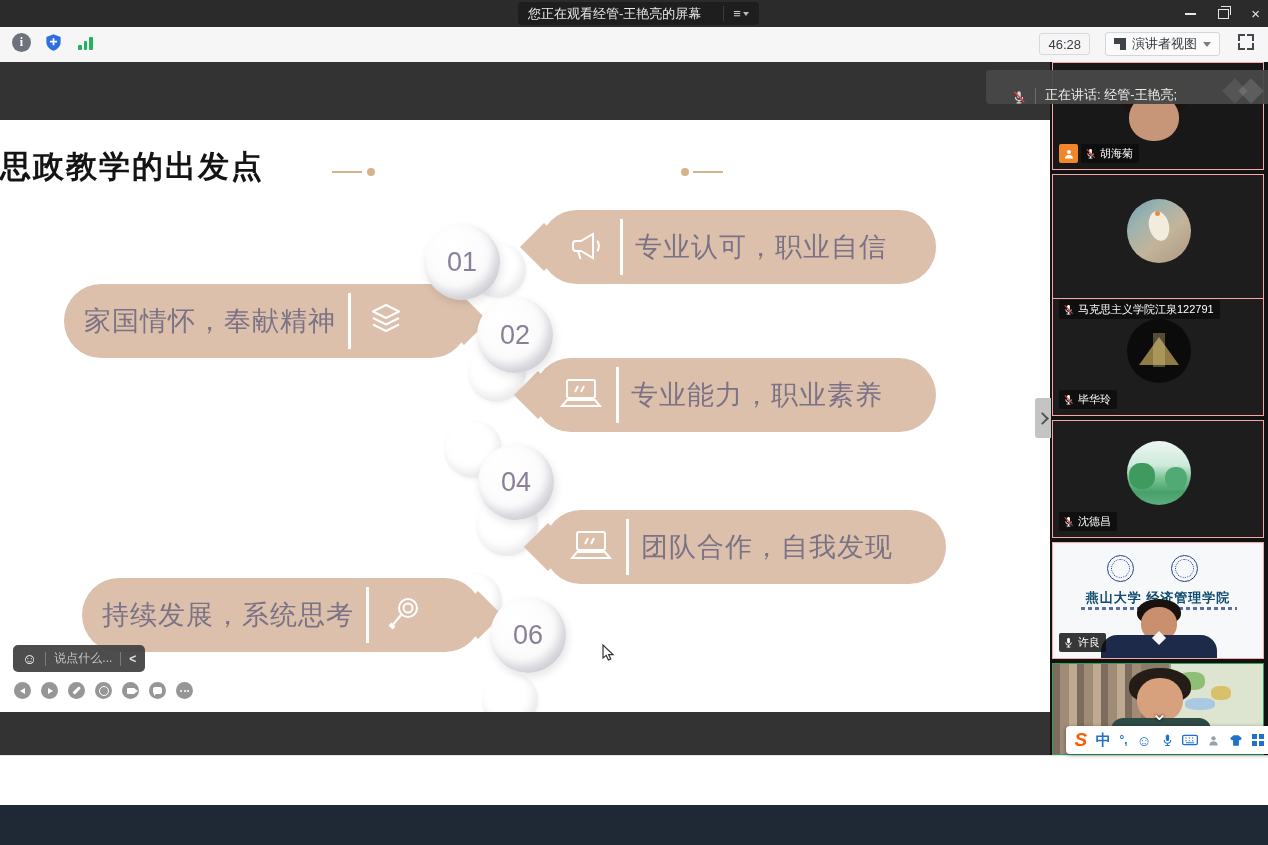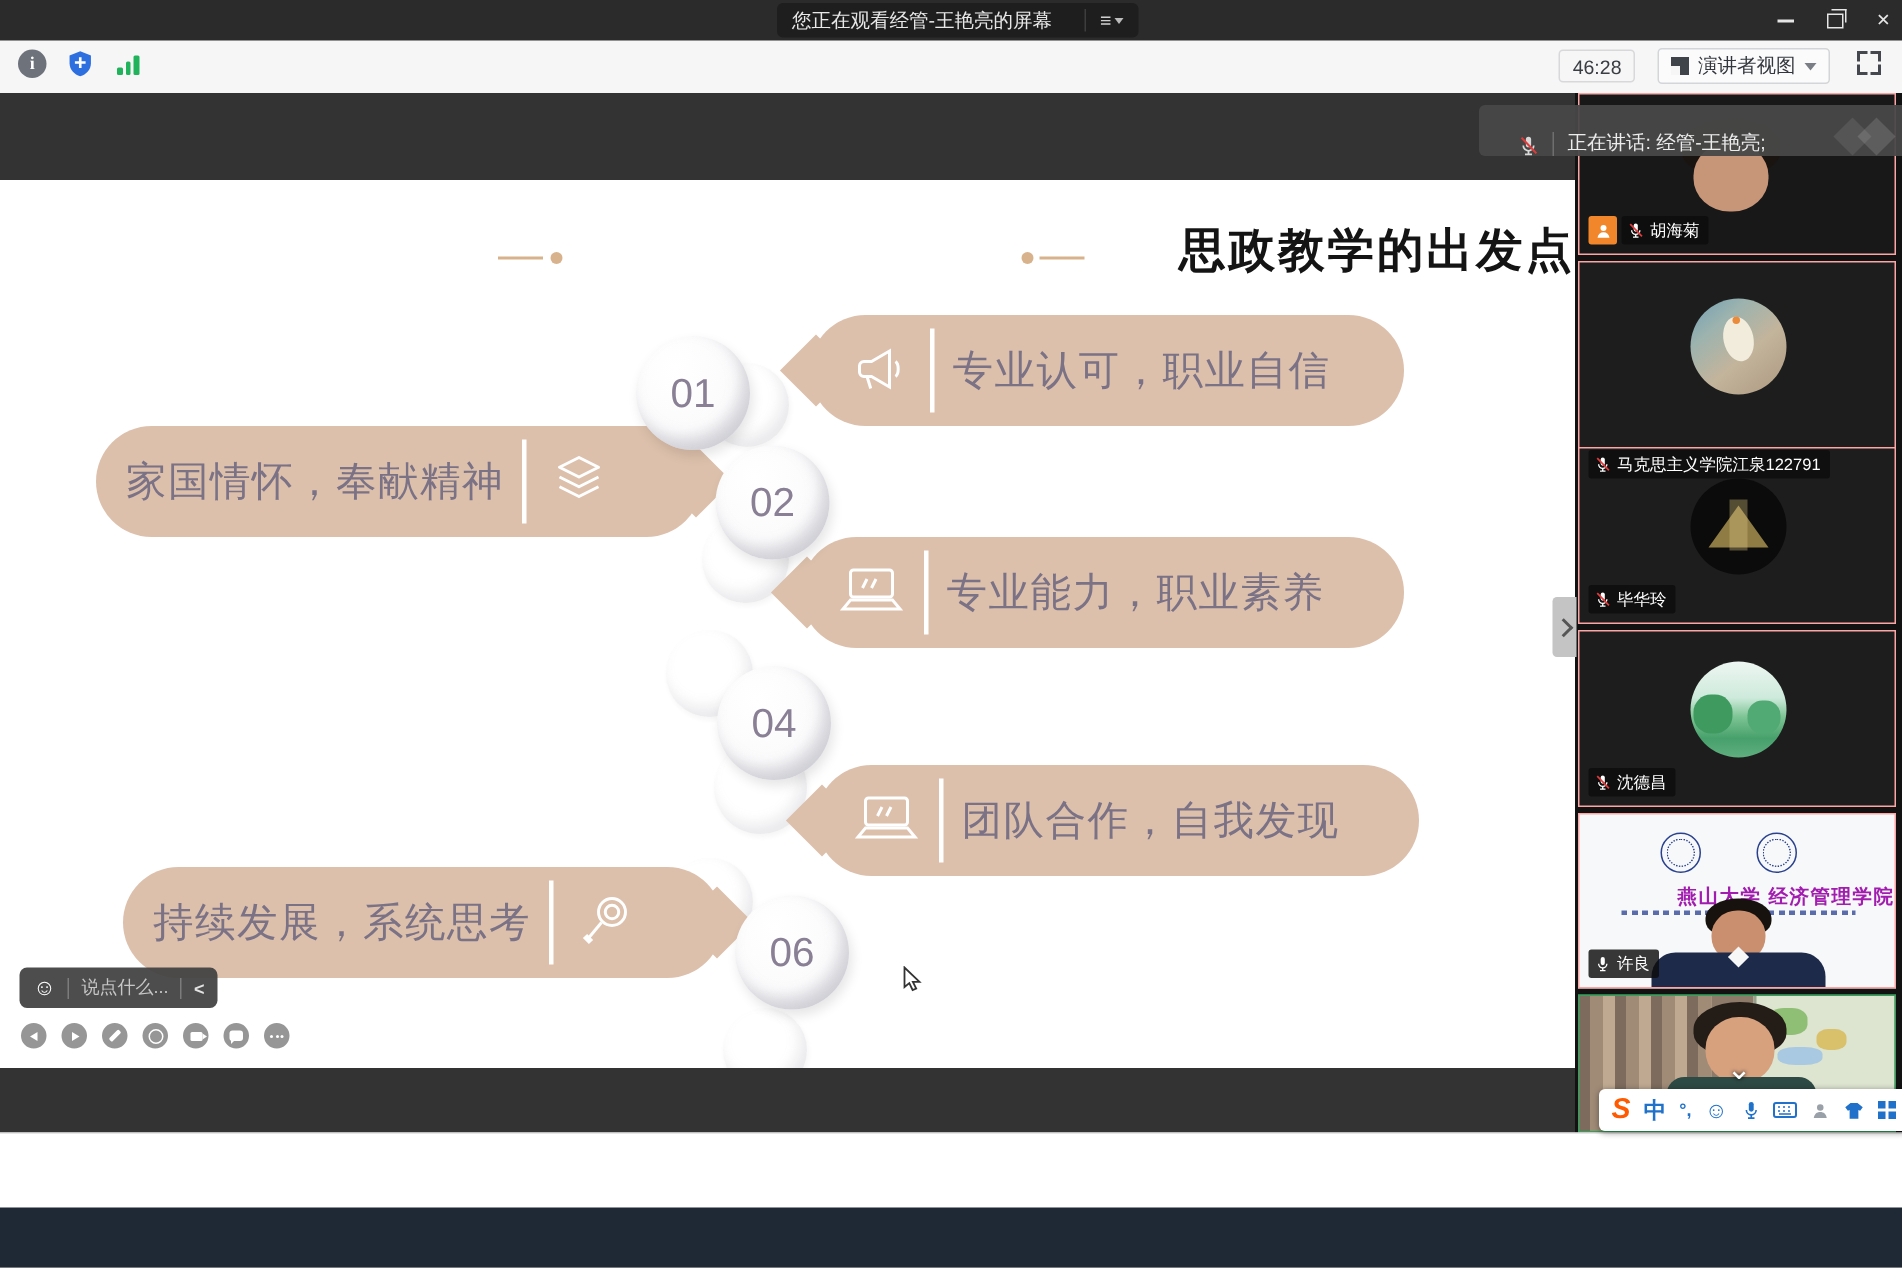--- a/index.html
+++ b/index.html
@@ -36,21 +36,21 @@
   .fsbtn{position:absolute;right:14px;top:7px;width:16px;height:16px}
   .fsbtn i{position:absolute;width:5px;height:5px;border:0 solid #44484e}
   .fsbtn i:nth-child(1){left:0;top:0;border-left-width:2px;border-top-width:2px}
   .fsbtn i:nth-child(2){right:0;top:0;border-right-width:2px;border-top-width:2px}
   .fsbtn i:nth-child(3){left:0;bottom:0;border-left-width:2px;border-bottom-width:2px}
   .fsbtn i:nth-child(4){right:0;bottom:0;border-right-width:2px;border-bottom-width:2px}
 
   
   .stage{position:absolute;left:0;top:62px;width:1050px;height:693px;background:#333}
   .slide{position:absolute;left:0;top:58px;width:1050px;height:592px;background:#fff;overflow:hidden}
-  .stitle{position:absolute;left:0;top:26px;width:1050px;text-align:right;font-size:31px;font-weight:bold;color:#141414;letter-spacing:2px}
+  .stitle{position:absolute;left:0;top:26px;width:1050px;text-align:left;font-size:31px;font-weight:bold;color:#141414;letter-spacing:2px}
   .deco{position:absolute;background:#d8b28c}
   .deco.dot{width:8px;height:8px;border-radius:50%}
   .deco.line{height:2px}
 
   .bubble{position:absolute;height:74px;background:#dcc0ab;border-radius:38px;display:flex;align-items:center;z-index:2;color:#7b7286}
   .bubble .btxt{font-size:27px;letter-spacing:1px;white-space:nowrap}
   .bubble .vline{width:3px;height:56px;background:#fff;margin:0 12px;flex:none}
   .bubble svg{flex:none}
   .tail{position:absolute;width:34px;height:34px;background:#dcc0ab;transform:rotate(45deg);top:20px;z-index:1}
   .tail.tl{left:-13px}.tail.tr{right:-13px}
@@ -102,21 +102,21 @@
           gap:4px;padding:2px 6px 2px 4px;color:#fff;font-size:11px;white-space:nowrap;z-index:4}
   .avatar{position:absolute;border-radius:50%;overflow:hidden}
   .badge-orange{position:absolute;left:6px;bottom:6px;width:19px;height:19px;background:#f2862a;border-radius:2px;
                 display:flex;align-items:center;justify-content:center;z-index:4}
 
   
   .face-hair{position:absolute;background:#1a1410;border-radius:50% 50% 42% 42%}
   .face-skin{position:absolute;background:#c79678;border-radius:48%}
   .seal{position:absolute;width:27px;height:27px;border:1.5px solid #2a418f;border-radius:50%;box-sizing:border-box}
   .seal:before{content:"";position:absolute;inset:3px;border:1px dotted #2a418f;border-radius:50%}
-  .banner-txt{position:absolute;left:0;top:46px;width:100%;text-align:right;color:#a21caf;font-weight:bold;font-size:13px;letter-spacing:1px}
+  .banner-txt{position:absolute;left:0;top:46px;width:100%;text-align:center;color:#0c4a6e;font-weight:bold;font-size:13px;letter-spacing:1px}
   .engline{position:absolute;left:28px;top:64px;width:156px;height:3px;
            background:repeating-linear-gradient(90deg,#5a6cab 0 4px,transparent 4px 7px)}
   .suit{position:absolute;background:#1d2a4a;border-radius:16px 16px 0 0}
   .collar{position:absolute;width:10px;height:10px;background:#f7f7f7;transform:rotate(45deg)}
 
   .curtain{position:absolute;left:0;top:0;width:42%;height:100%;
            background:repeating-linear-gradient(90deg,#7d6c5d 0 7px,#a08b77 7px 16px,#bfa991 16px 24px)}
   .mapwall{position:absolute;right:0;top:0;width:44%;height:72%;background:#dde4d0;border-left:2px solid #9aa08e}
   .mapblob{position:absolute;border-radius:40%}
   .shirt6{position:absolute;background:#2e4a44;border-radius:12px 12px 0 0}

